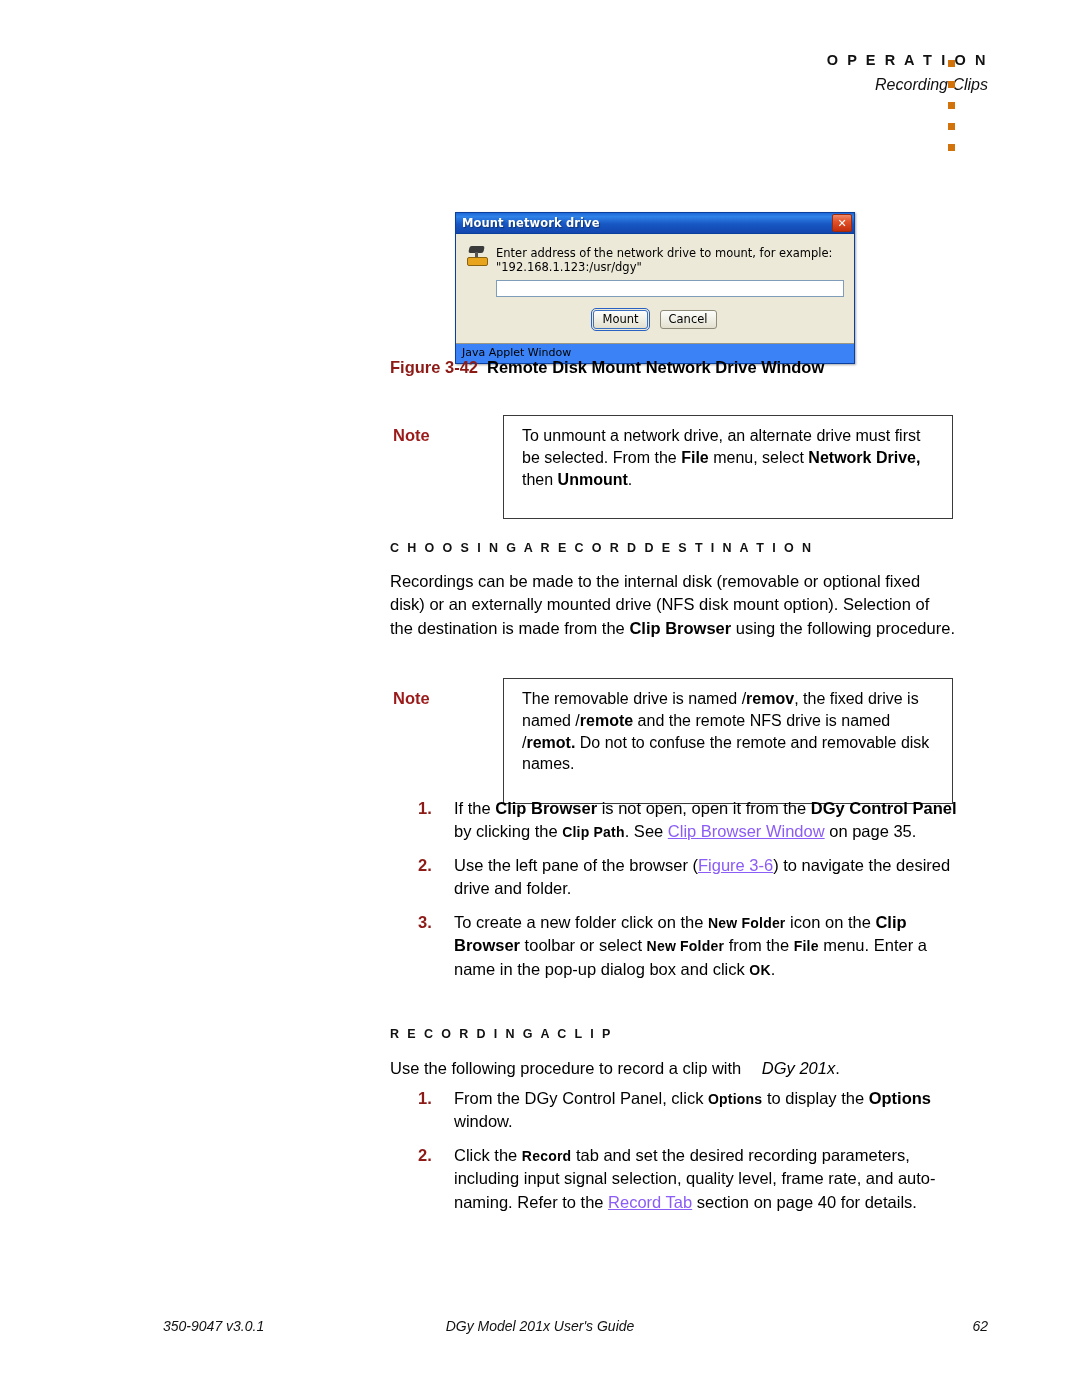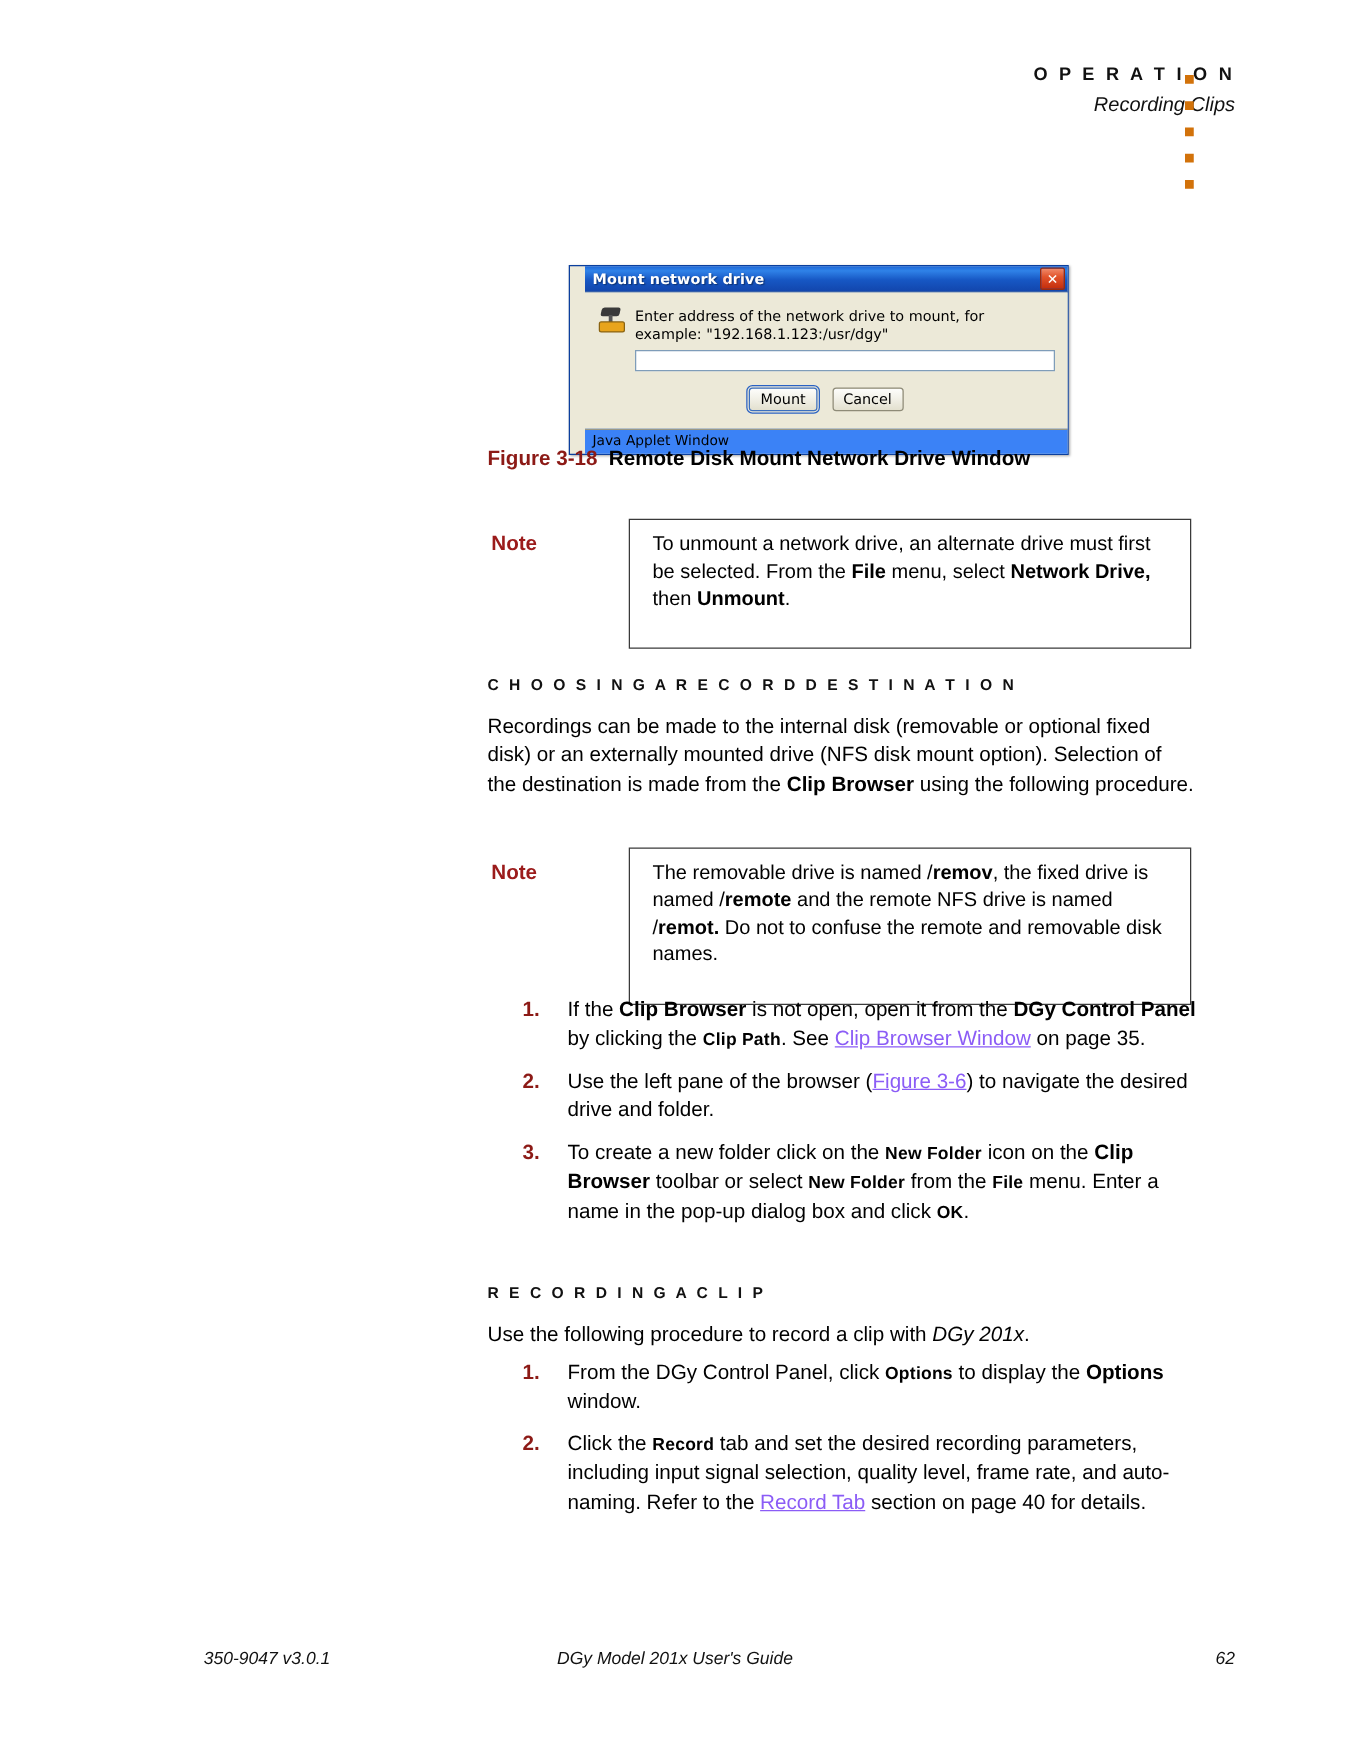--- a/index.html
+++ b/index.html
@@ -57,21 +57,20 @@
     position: absolute;
     left: 455px;
     top: 212px;
     width: 400px;
   }
   .win-dialog {
     border: 1px solid #0b3f9e;
     background: #ece9d8;
     box-shadow: 1px 1px 2px rgba(0,0,0,0.35);
     font-family: "DejaVu Sans", sans-serif;
-    padding-left: 12px;
   }
   .win-titlebar {
     height: 20px;
     background: linear-gradient(to bottom, #1d67d8 0%, #2f82e8 18%, #1757c4 55%, #1246ad 100%);
     display: flex;
     align-items: center;
     padding: 0 2px 0 6px;
     border-bottom: 1px solid #0b3f9e;
   }
   .win-title-text {
@@ -276,21 +275,21 @@
   .small-caps-bold {
     font-weight: bold;
     font-size: 14px;
     letter-spacing: 0.2px;
   }
   .xref {
     color: #8b5cf6;
     font-weight: normal;
     text-decoration: underline;
   }
-  i { font-style: italic; }
+  i { font-style: italic; margin-left: 16px; }
 
   
   .footer {
     position: absolute;
     left: 0;
     top: 1318px;
     width: 1080px;
     font-size: 14px;
     font-style: italic;
     color: #111;
@@ -333,21 +332,21 @@
       <div class="win-buttons">
         <div class="win-btn default">Mount</div>
         <div class="win-btn">Cancel</div>
       </div>
     </div>
     <div class="win-statusbar">Java Applet Window</div>
   </div>
 </div>
 
 <div class="fig-caption">
-  <span class="fig-num">Figure 3-18</span><span class="fig-title">Remote Disk Mount Network Drive Window</span>
+  <span class="fig-num">Figure 3-42</span><span class="fig-title">Remote Disk Mount Network Drive Window</span>
 </div>
 
 <div class="note-block" id="note-1">
   <div class="note-label">Note</div>
   <div class="note-box">To unmount a network drive, an alternate drive must first be selected. From the <b>File</b> menu, select <b>Network Drive,</b> then <b>Unmount</b>.</div>
 </div>
 
 <div class="sect-heading" id="head-choosing">C H O O S I N G   A   R E C O R D   D E S T I N A T I O N</div>
 <div class="para" id="para-choosing">Recordings can be made to the internal disk (removable or optional fixed disk) or an externally mounted drive (NFS disk mount option). Selection of the destination is made from the <b>Clip Browser</b> using the following procedure.</div>
 

